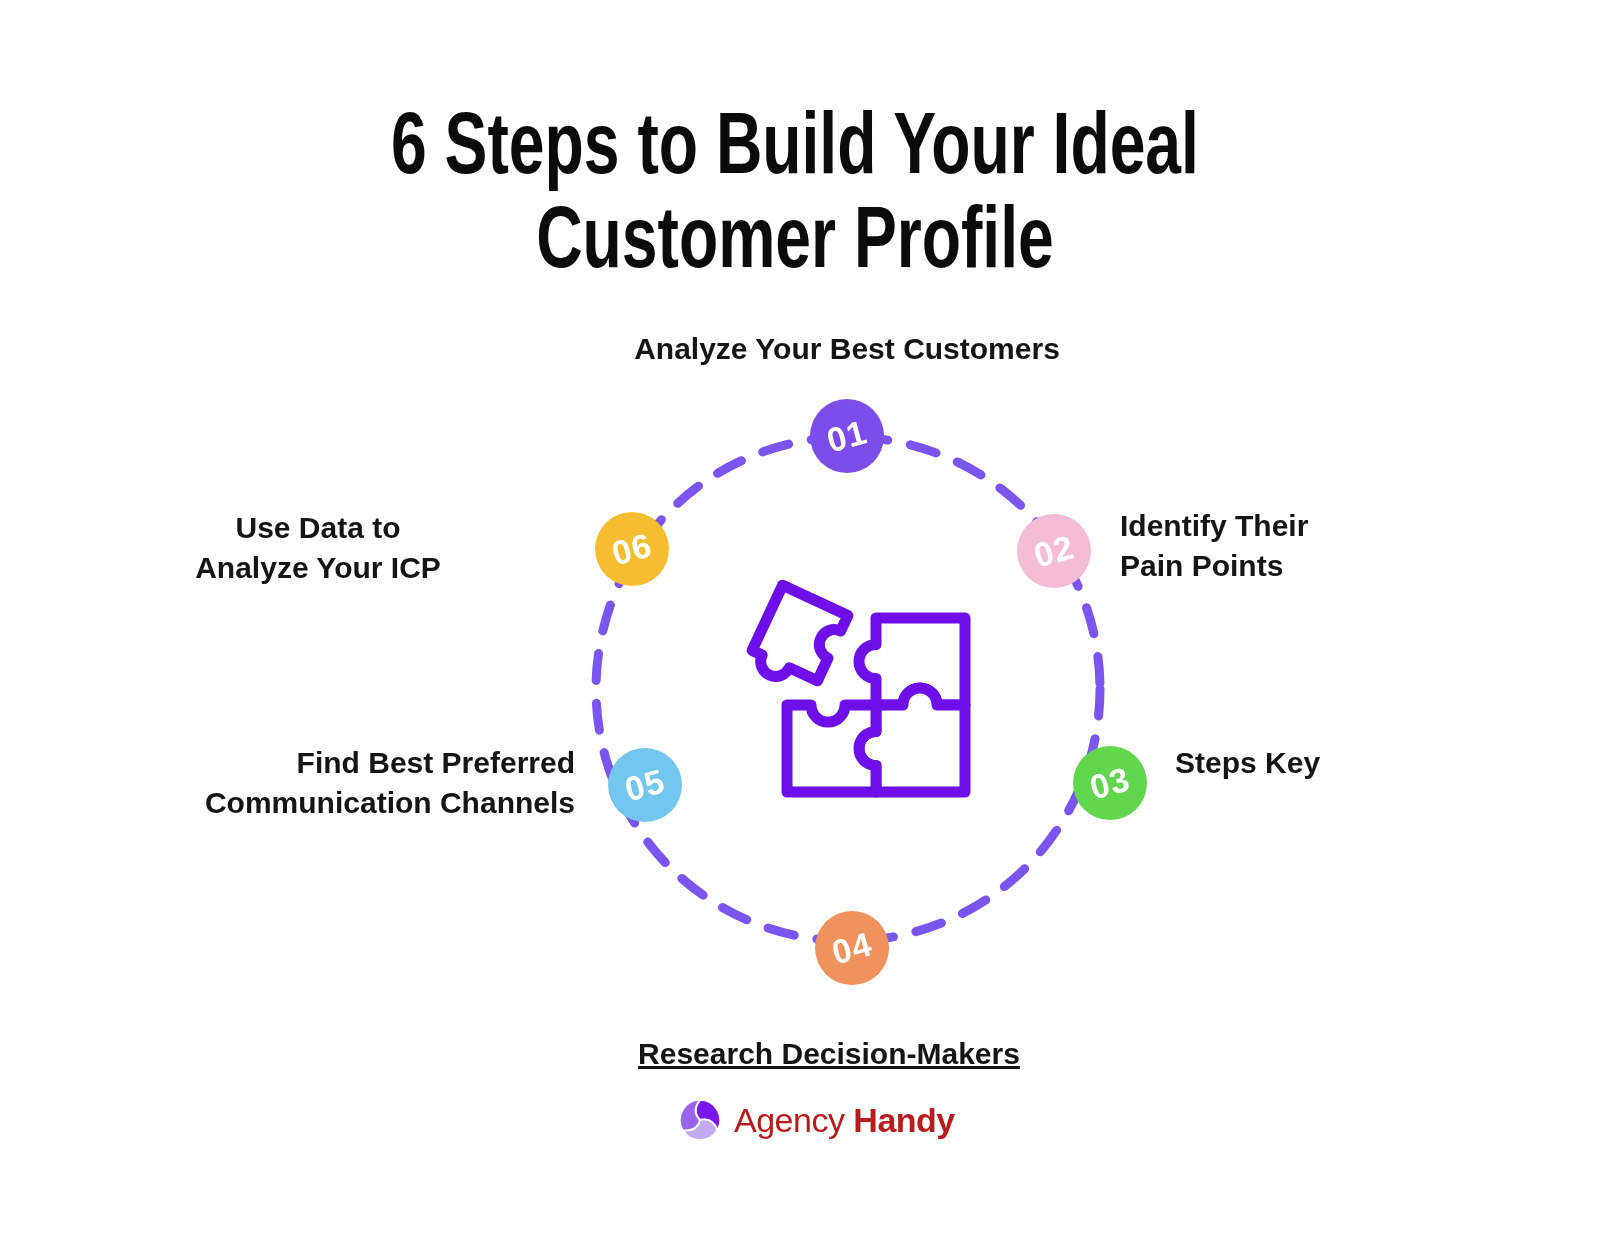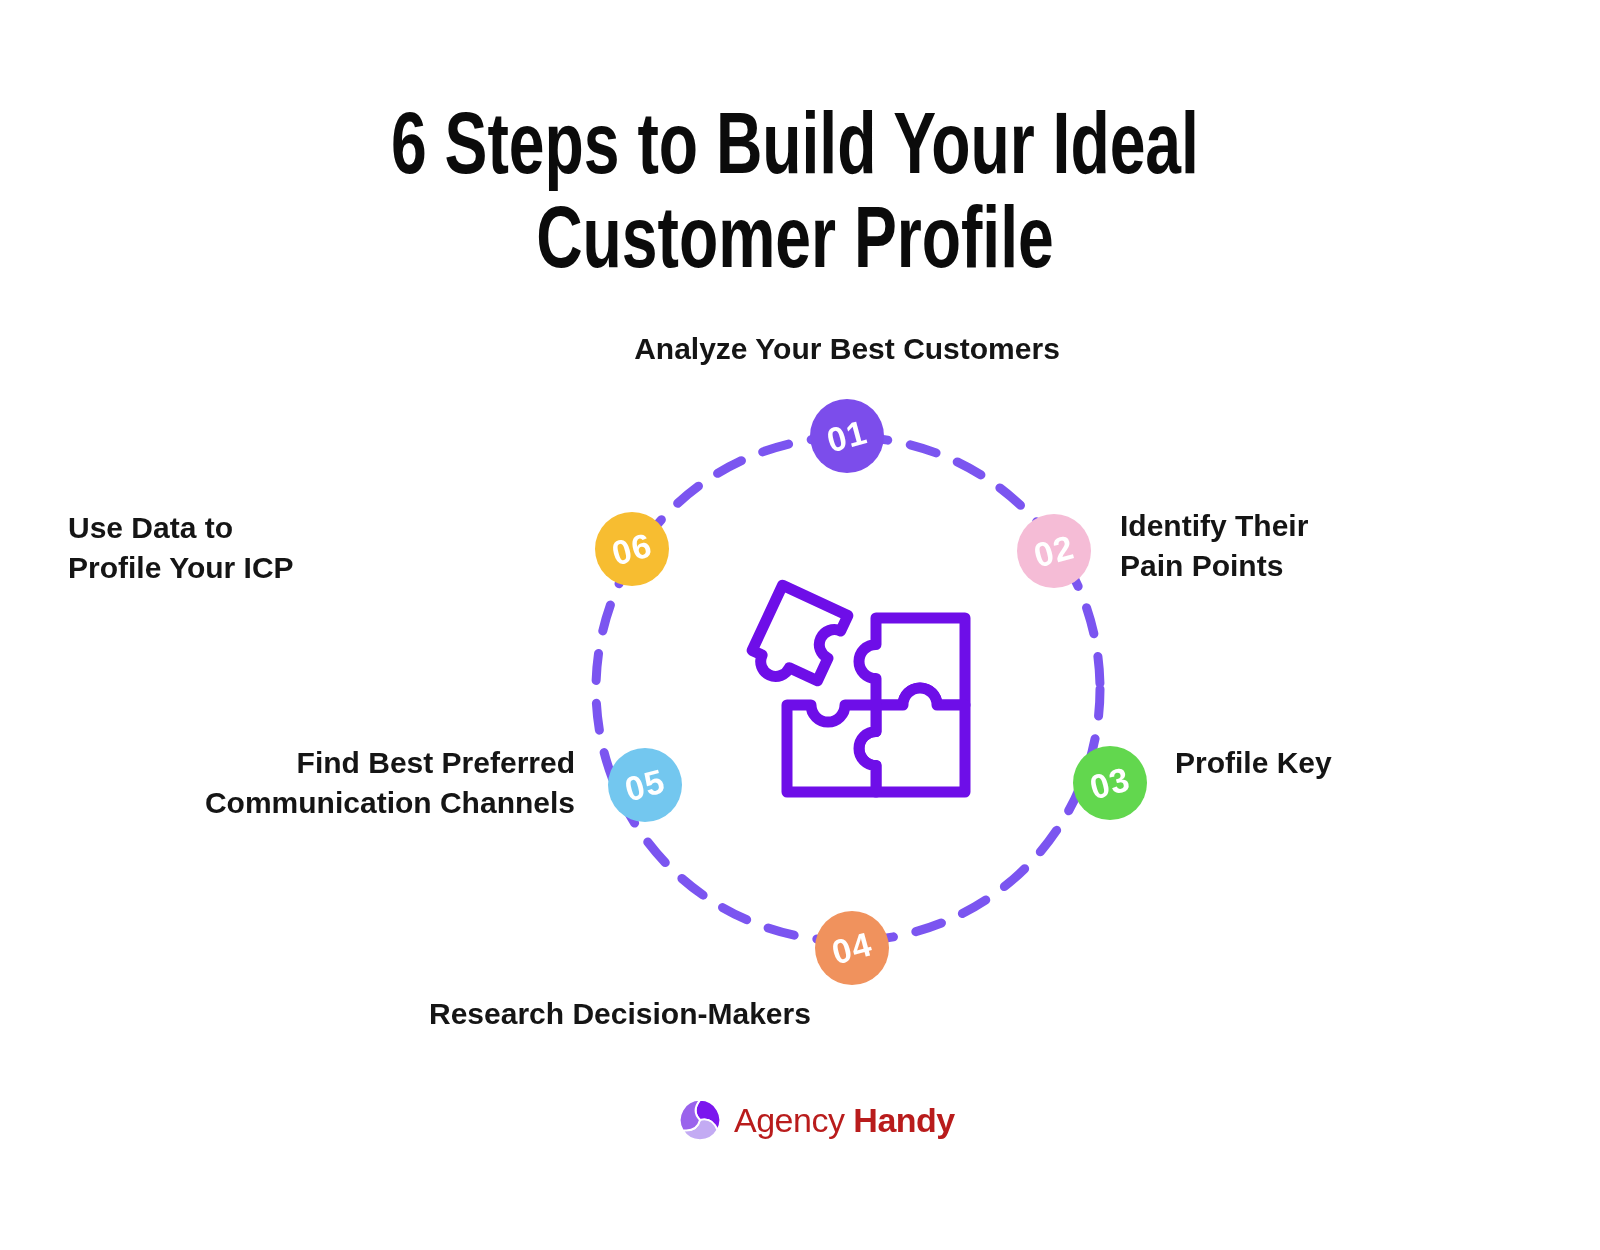--- a/index.html
+++ b/index.html
@@ -33,23 +33,23 @@
   .b5{left:608px;top:748px;}
   .b6{left:595px;top:512px;}
   
   .step-label{
     position:absolute;font-weight:bold;font-size:30px;line-height:40px;color:#151515;
   }
   .step-label div{display:block;}
   .l1{left:447px;top:329px;width:800px;text-align:center;}
   .l2{left:1120px;top:506px;text-align:left;}
   .l3{left:1175px;top:743px;text-align:left;}
-  .l4{left:429px;top:994px;width:800px;}
+  .l4{left:429px;top:1034px;width:800px;text-align:center;text-decoration:underline;}
   .l5{left:75px;top:743px;width:500px;text-align:right;}
-  .l6{left:68px;top:508px;width:500px;text-align:left;}
+  .l6{left:68px;top:508px;width:500px;text-align:center;}
   
   .footer{
     position:absolute;left:676px;top:1096px;display:flex;align-items:center;gap:10px;
   }
   .logo-mark{width:48px;height:48px;}
   .brand{font-size:34px;color:#b91c1c;letter-spacing:-0.5px;white-space:nowrap;}
   .brand .reg{font-weight:normal;}
   .brand .bold{font-weight:bold;}
 </style>
 </head>
@@ -95,32 +95,32 @@
   </div>
 
   <div class="step-label l2">
     <div>Identify Their</div>
     <div>Pain Points</div>
   </div>
   <div class="step-label l1">
     <div>Analyze Your Best Customers</div>
   </div>
   <div class="step-label l3">
-    <div>Profile Key</div>
+    <div>Steps Key</div>
   </div>
   <div class="step-label l4">
     <div>Research Decision-Makers</div>
   </div>
   <div class="step-label l5">
     <div>Find Best Preferred</div>
     <div>Communication Channels</div>
   </div>
   <div class="step-label l6">
     <div>Use Data to</div>
-    <div>Profile Your ICP</div>
+    <div>Analyze Your ICP</div>
   </div>
 
   <div class="footer">
     <svg class="logo-mark" viewBox="0 0 100 100">
       <path stroke="#ffffff" stroke-width="4" d="M50,50 Q31.6,31.6 50,8 A42,42 0 0 1 86.4,71 Q75.1,43.3 50,50 Z" fill="#7b16ee"></path>
       <path stroke="#ffffff" stroke-width="4" d="M50,50 Q75.1,43.3 86.4,71 A42,42 0 0 1 13.6,71 Q43.3,75.1 50,50 Z" fill="#c3abf3"></path>
       <path stroke="#ffffff" stroke-width="4" d="M50,50 Q43.3,75.1 13.6,71 A42,42 0 0 1 50,8 Q31.6,31.6 50,50 Z" fill="#9a63ec"></path>
     </svg>
     <div class="brand">
       <span class="reg">Agency</span>

